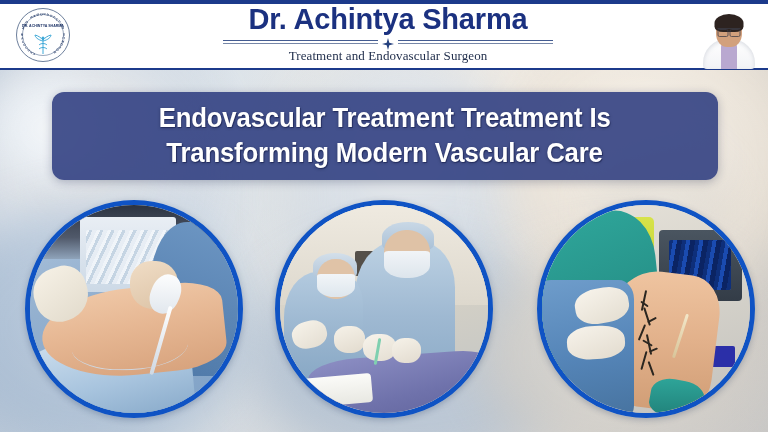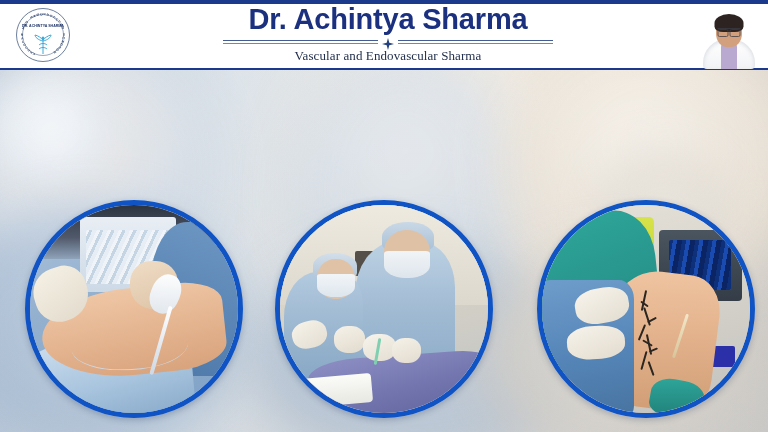--- a/index.html
+++ b/index.html
@@ -389,35 +389,39 @@
       <div class="doc-name">Dr. Achintya Sharma</div>
       <div class="divider">
         <span class="ln"></span>
         <span class="orn">
           <svg viewBox="0 0 12 12" width="12" height="12">
             <path d="M6 0 L7.3 4.7 L12 6 L7.3 7.3 L6 12 L4.7 7.3 L0 6 L4.7 4.7 Z" fill="#24407e"></path>
           </svg>
         </span>
         <span class="ln"></span>
       </div>
-      <div class="subtitle">Vascular and Endovascular Sharma</div>
+      <div class="subtitle">Treatment and Endovascular Surgeon</div>
     </div>
 
     <div class="doc-photo-wrap">
       <div class="doc-photo">
         <div class="dp-coat"></div>
         <div class="dp-shirt"></div>
         <div class="dp-neck"></div>
         <div class="dp-head"></div>
         <div class="dp-hair"></div>
         <div class="dp-glass"></div>
       </div>
     </div>
   </div>
 
+  <div id="title-plate">
+    <div class="tline">Endovascular Treatment Treatment Is</div>
+    <div class="tline">Transforming Modern Vascular Care</div>
+  </div>
 
   <div class="circle" id="circle-1">
     <div class="ph">
       <div class="p1-bg"></div>
       <div class="p1-drape-top"></div>
       <div class="p1-monitor"></div>
       <div class="p1-us"></div>
       <div class="p1-gown"></div>
       <div class="p1-drapeb"></div>
       <div class="p1-leg"></div>

